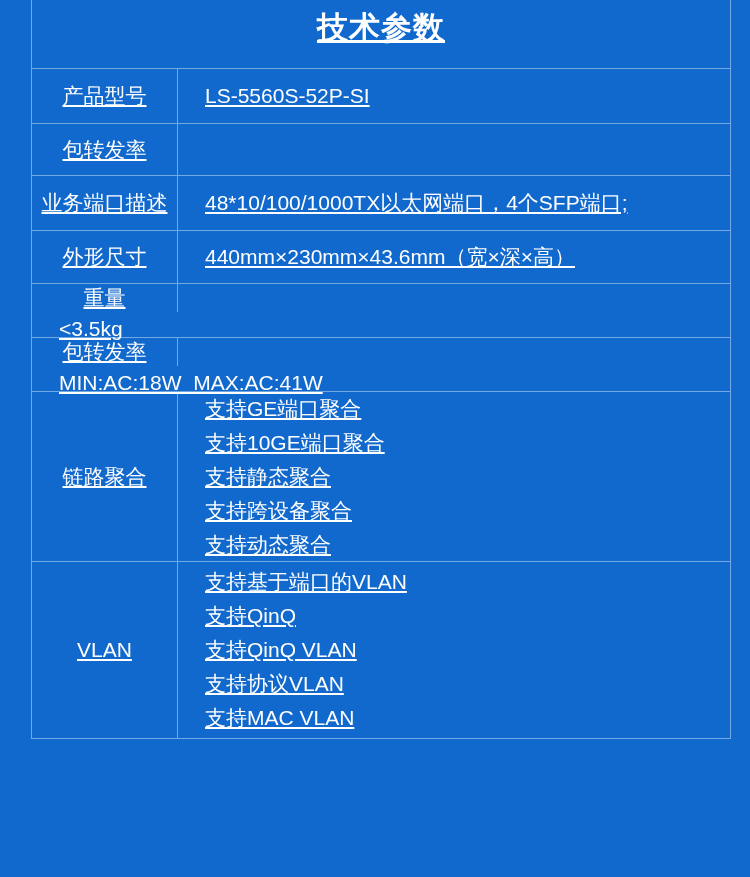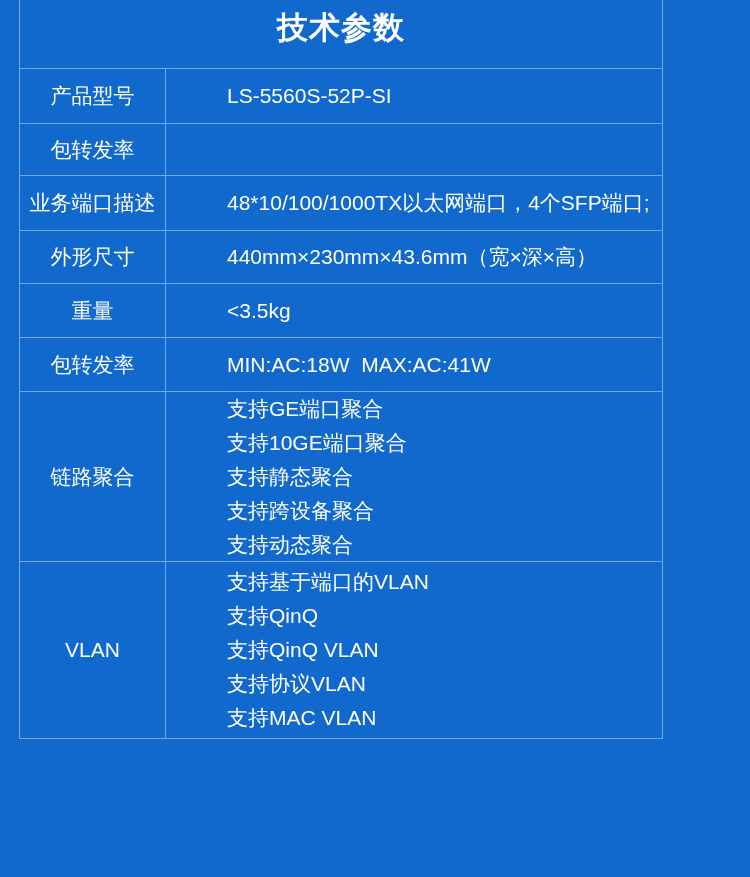--- a/index.html
+++ b/index.html
@@ -10,48 +10,49 @@
     width: 750px;
     height: 877px;
     background: var(--bg, #1169cd);
     overflow: hidden;
     font-family: "Liberation Sans", "DejaVu Sans", sans-serif;
     color: var(--fg, #ffffff);
     position: relative;
   }
   .spec-table {
     position: absolute;
-    left: 19px;
+    left: 31px;
     top: 0;
-    width: 644px;
+    width: 700px;
     box-sizing: border-box;
     border-left: 1px solid var(--border, rgba(255,255,255,0.42));
     border-right: 1px solid var(--border, rgba(255,255,255,0.42));
     border-bottom: 1px solid var(--border, rgba(255,255,255,0.42));
+    text-decoration: underline;
   }
   .title-row {
     height: 68px;
     display: flex;
     align-items: center;
     justify-content: center;
     padding-bottom: 12px;
     box-sizing: border-box;
     font-size: 31px;
     font-weight: bold;
     letter-spacing: 1px;
   }
   .row {
     display: flex;
     border-top: 1px solid var(--border, rgba(255,255,255,0.42));
     box-sizing: border-box;
   }
   .h55 { height: 55px; }
   .h52 { height: 52px; }
   .h53 { height: 53px; }
-  .h54 { height: 54px; }
+  .h54 { height: 54px; flex-direction: column; }
   .h170 { height: 170px; }
   .h80 { height: 80px; }
   .h177 { height: 177px; }
   .label {
     width: 146px;
     box-sizing: border-box;
     border-right: 1px solid var(--border, rgba(255,255,255,0.42));
     display: flex;
     align-items: center;
     justify-content: center;
@@ -64,21 +65,20 @@
     flex: 1;
     display: flex;
     flex-direction: column;
     justify-content: center;
     padding-left: 27px;
     font-size: 21px;
     white-space: pre-wrap;
   }
   .vline {
     line-height: 34px;
-    margin-left: 34px;
   }
 </style>
 </head>
 <body>
 
 <div class="spec-table">
 
   <div class="title-row">技术参数</div>
 
   <div class="row h55">

